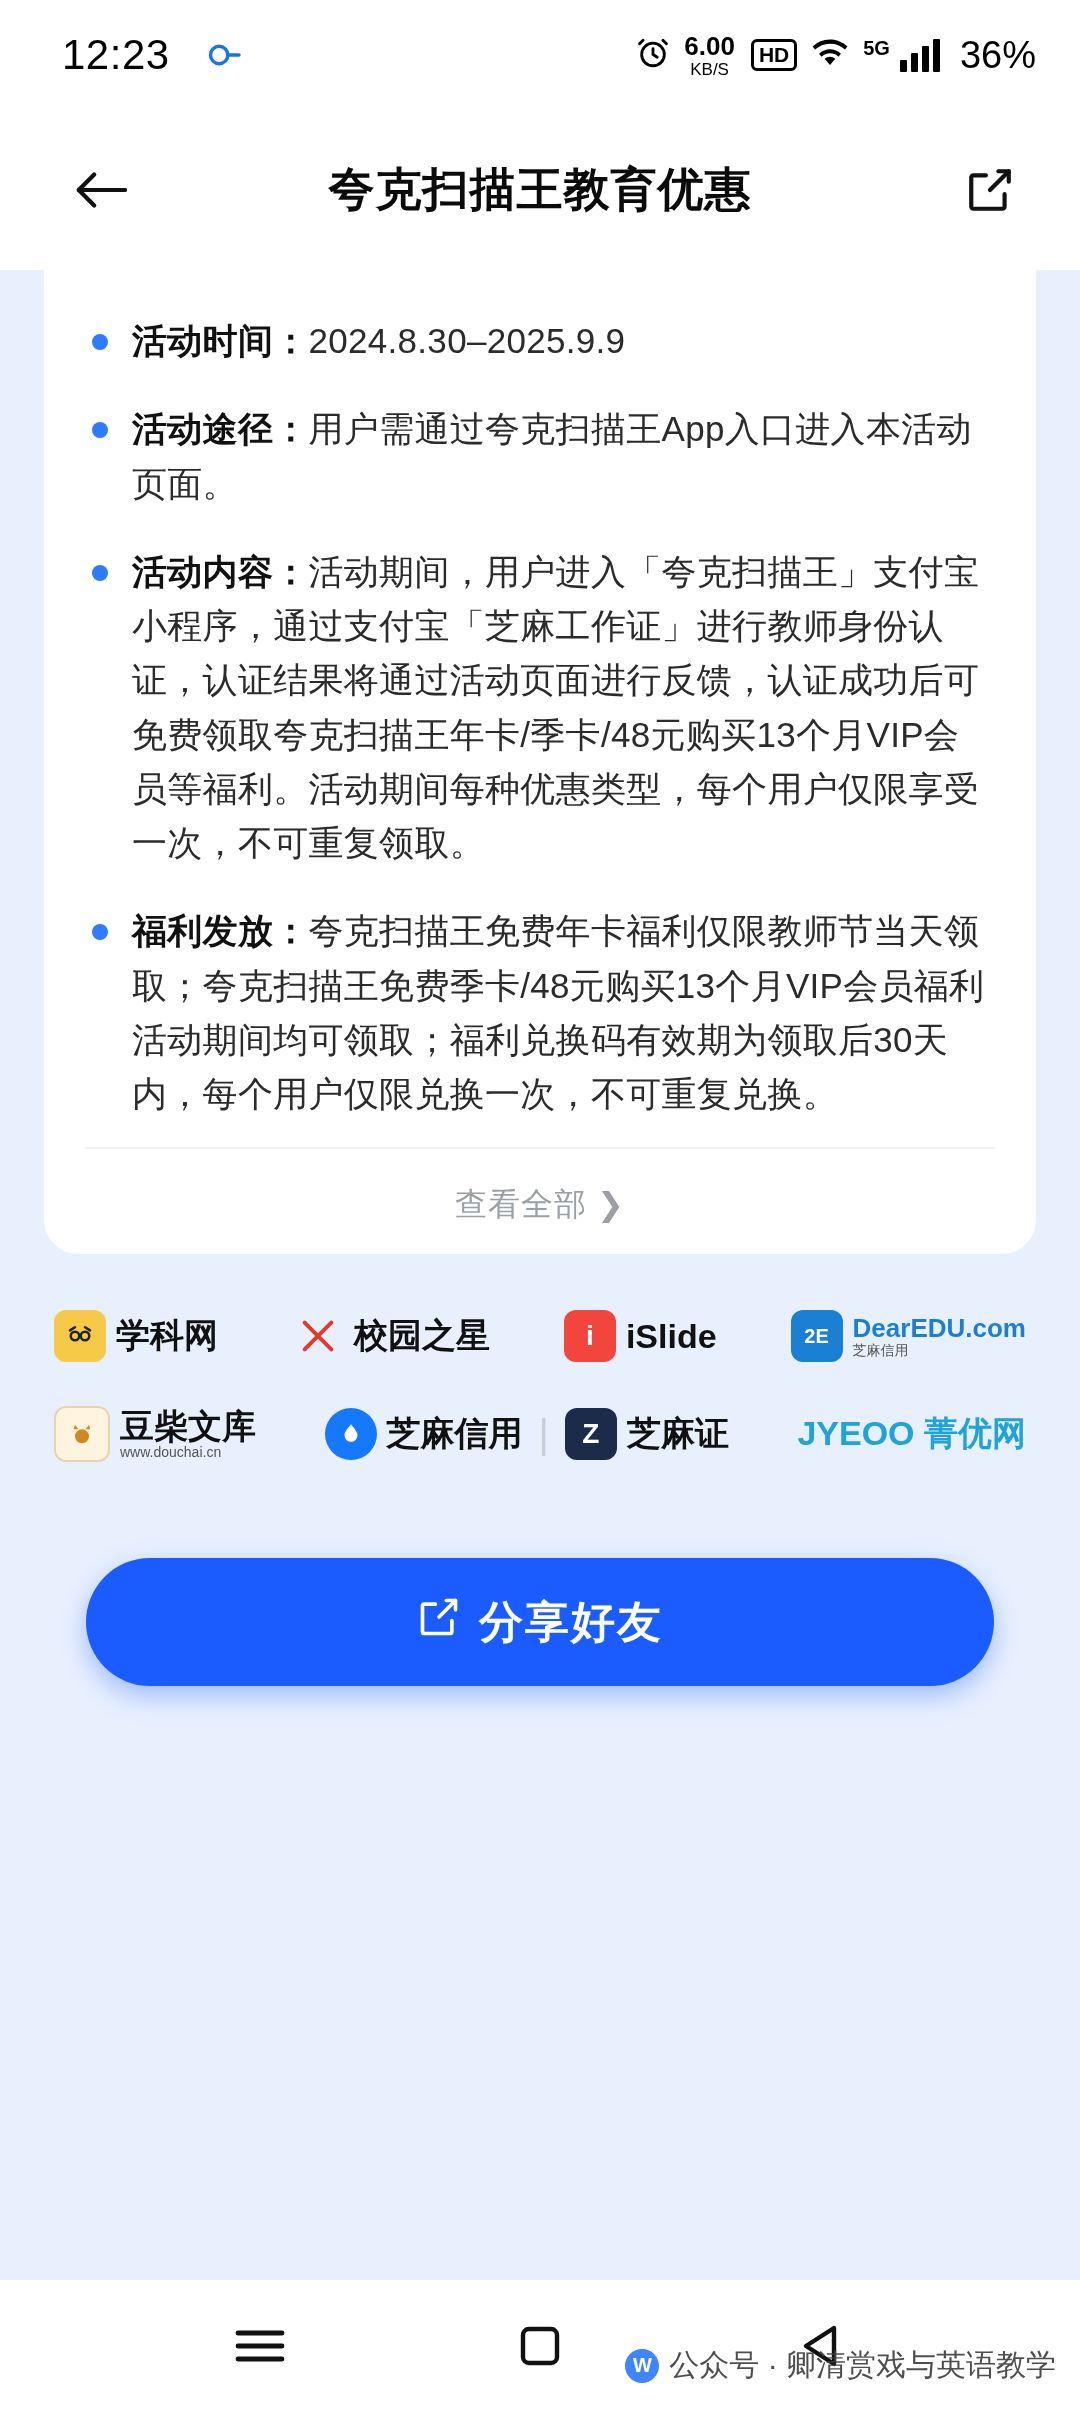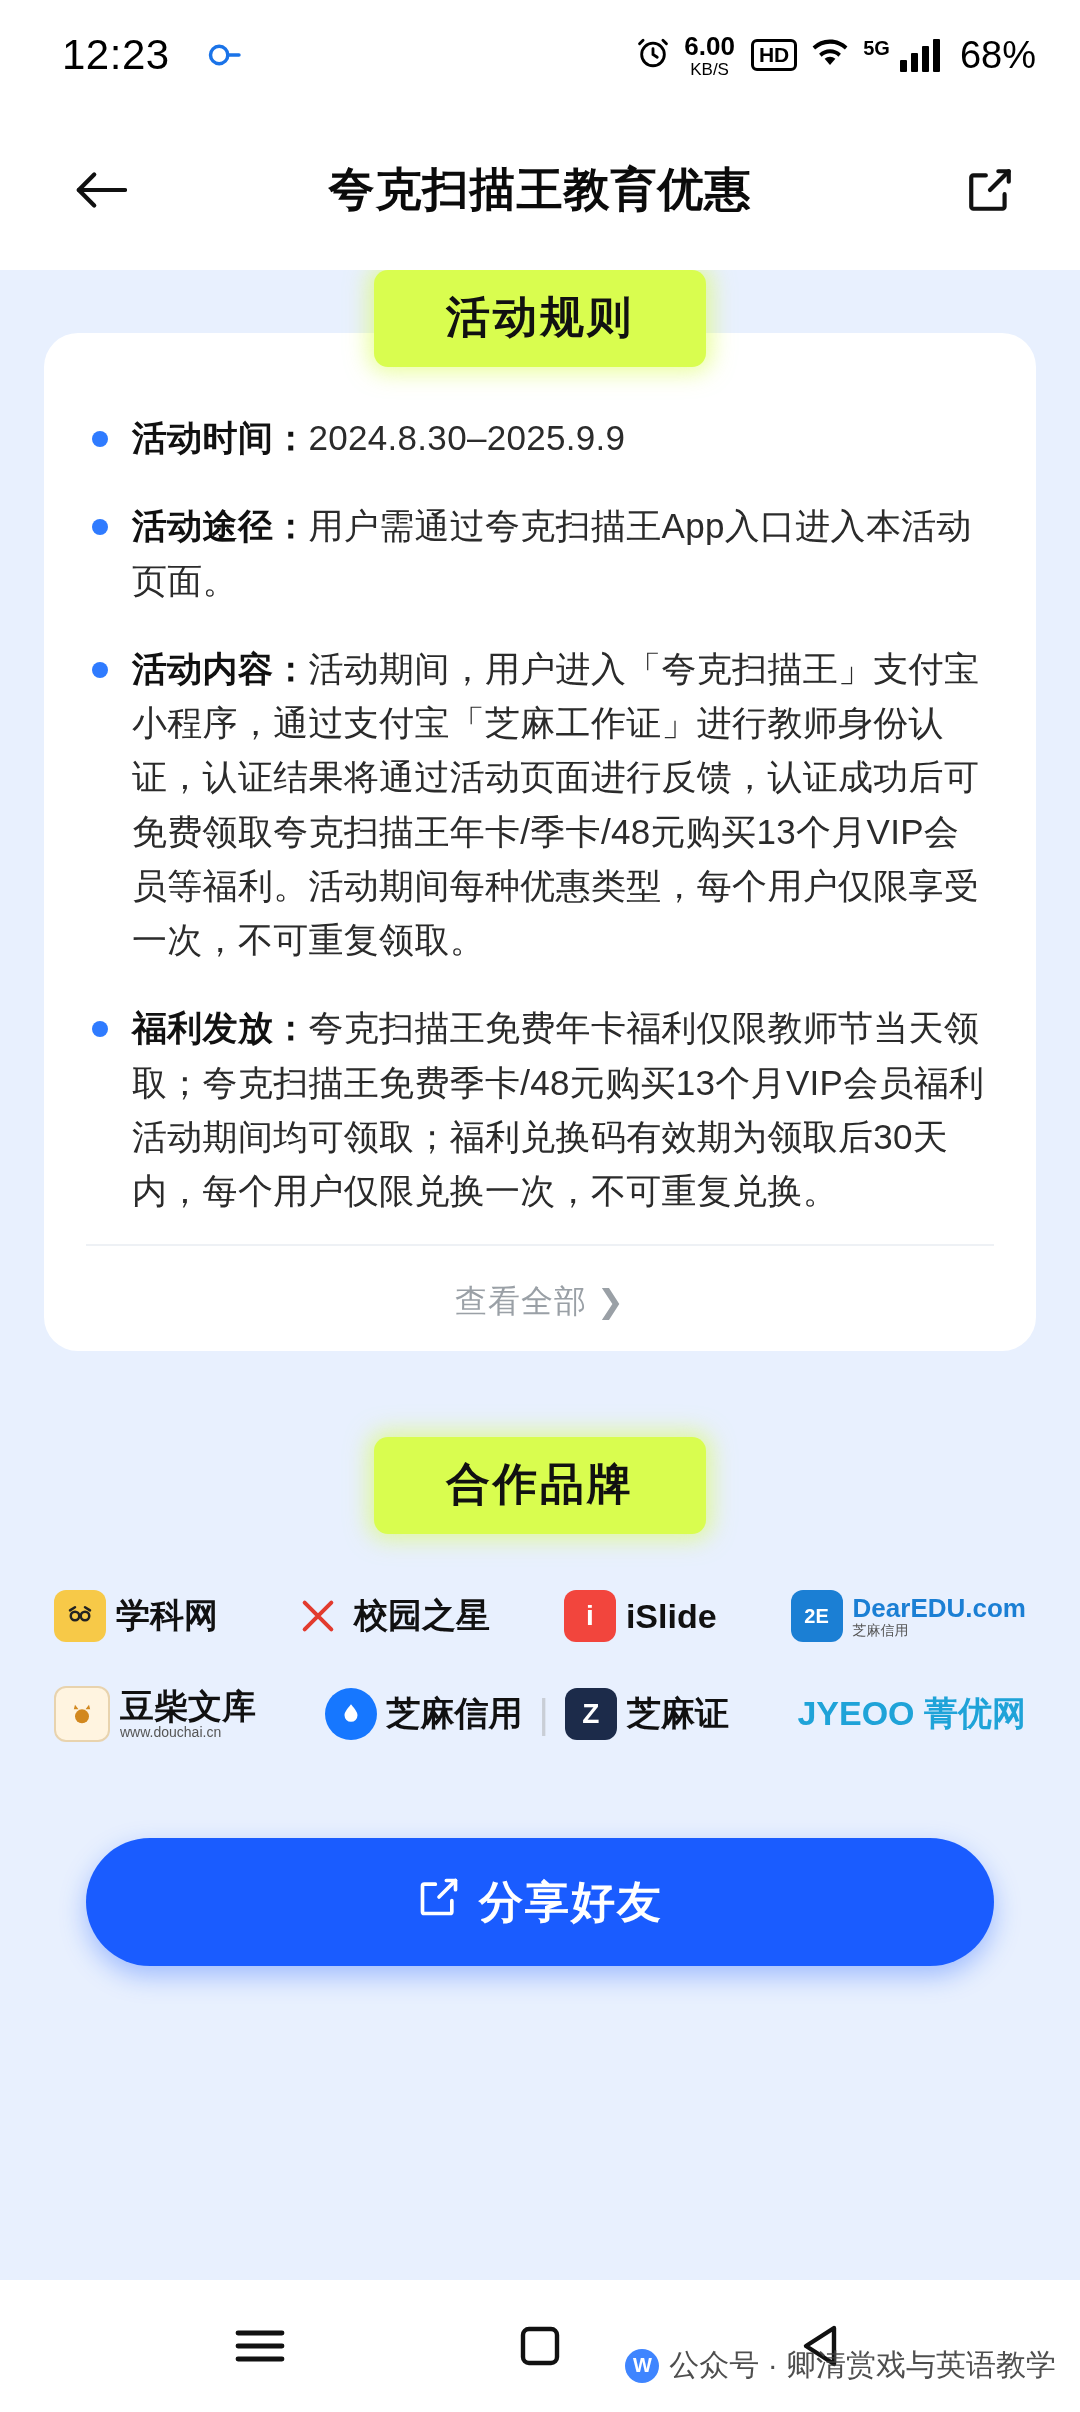--- a/index.html
+++ b/index.html
@@ -331,21 +331,21 @@
           <path d="M12 3.1c-3.6 0-6.9 1.4-9.4 3.7L1 4.9A15.6 15.6 0 0 1 12 .5c4.3 0 8.2 1.7 11 4.4l-1.6 1.9A13.4 13.4 0 0 0 12 3.1Z"></path>
         </svg>
       </span>
       <span class="sig-5g">5G</span>
       <span class="bars">
           <i></i>
           <i></i>
           <i></i>
           <i></i>
         </span>
-      <span class="battery-pct">68%</span>
+      <span class="battery-pct">36%</span>
     </div>
   </div>
 
   <div class="app-bar">
     <div class="icon-btn">
       <svg width="54" height="40" viewBox="0 0 28 20" fill="none" stroke="#111" stroke-width="2.2" stroke-linecap="round" stroke-linejoin="round">
         <line x1="27" y1="10" x2="3" y2="10"></line>
           <polyline points="11,2 3,10 11,18"></polyline>
       </svg>
     </div>
@@ -354,23 +354,20 @@
       <svg width="50" height="50" viewBox="0 0 24 24" fill="none" stroke="#111" stroke-width="2" stroke-linecap="round" stroke-linejoin="round">
         <path d="M16 3h5v5"></path>
           <path d="M21 3 12 12"></path>
         <path d="M19 14v6a1 1 0 0 1-1 1H4a1 1 0 0 1-1-1V6a1 1 0 0 1 1-1h6"></path>
       </svg>
     </div>
   </div>
 
   <div class="content">
 
-    <div class="section-title-wrap">
-      <div class="section-title">活动规则</div>
-    </div>
 
     <div class="rules-card">
       <ul class="rules">
         <li>
           <span class="dot"></span>
           <b>活动时间：</b><span>2024.8.30–2025.9.9</span>
         </li>
         <li>
           <span class="dot"></span>
           <b>活动途径：</b><span>用户需通过夸克扫描王App入口进入本活动页面。</span>
@@ -382,23 +379,20 @@
         <li>
           <span class="dot"></span>
           <b>福利发放：</b><span>夸克扫描王免费年卡福利仅限教师节当天领取；夸克扫描王免费季卡/48元购买13个月VIP会员福利活动期间均可领取；福利兑换码有效期为领取后30天内，每个用户仅限兑换一次，不可重复兑换。</span>
         </li>
       </ul>
       <div class="see-all">
         <span>查看全部</span><span class="chev">❯</span>
       </div>
     </div>
 
-    <div class="section-title-wrap brands-title-wrap">
-      <div class="section-title">合作品牌</div>
-    </div>
 
     <div class="brands">
       <div class="brand-row">
         <div class="brand">
           <span class="brand-mark" style="background:#f7c948;color:#222;">
             <svg width="30" height="30" viewBox="0 0 24 24" fill="none" stroke="#222" stroke-width="2">
               <circle cx="8" cy="12" r="3.4"></circle>
                 <circle cx="16" cy="12" r="3.4"></circle>
                 <path d="M4 7.5 8 5M20 7.5 16 5" stroke-linecap="round"></path>
             </svg>

